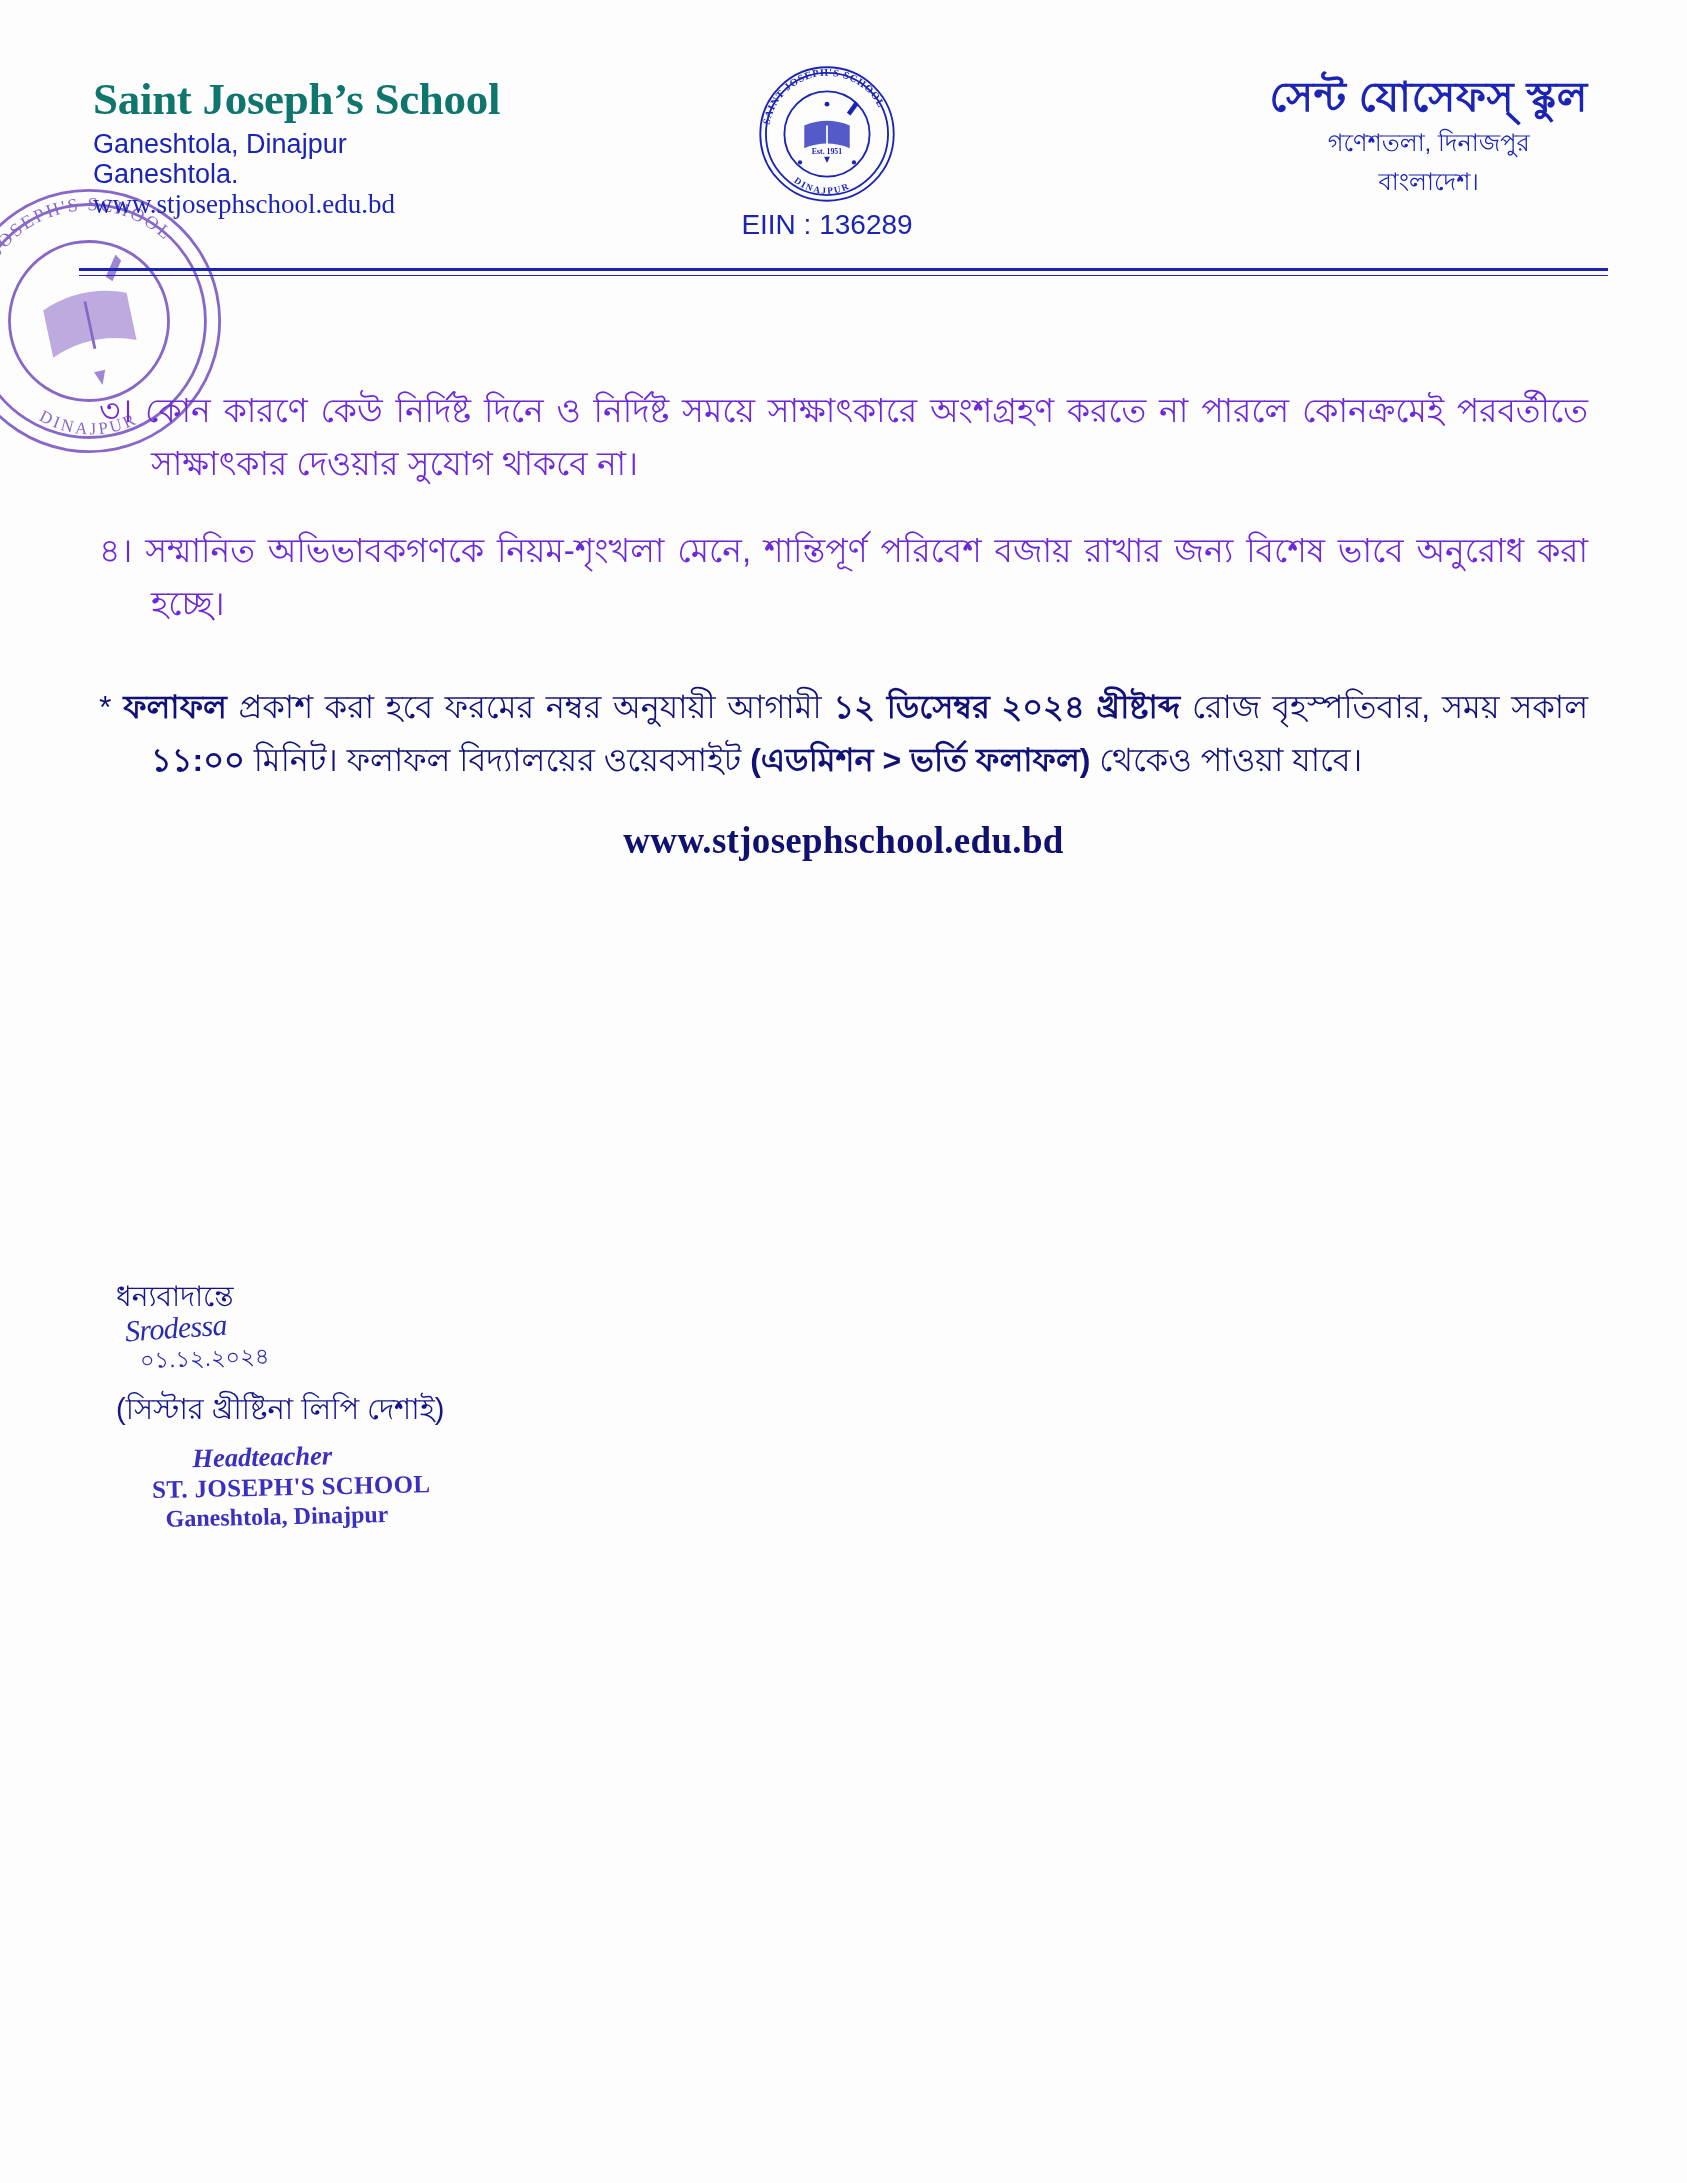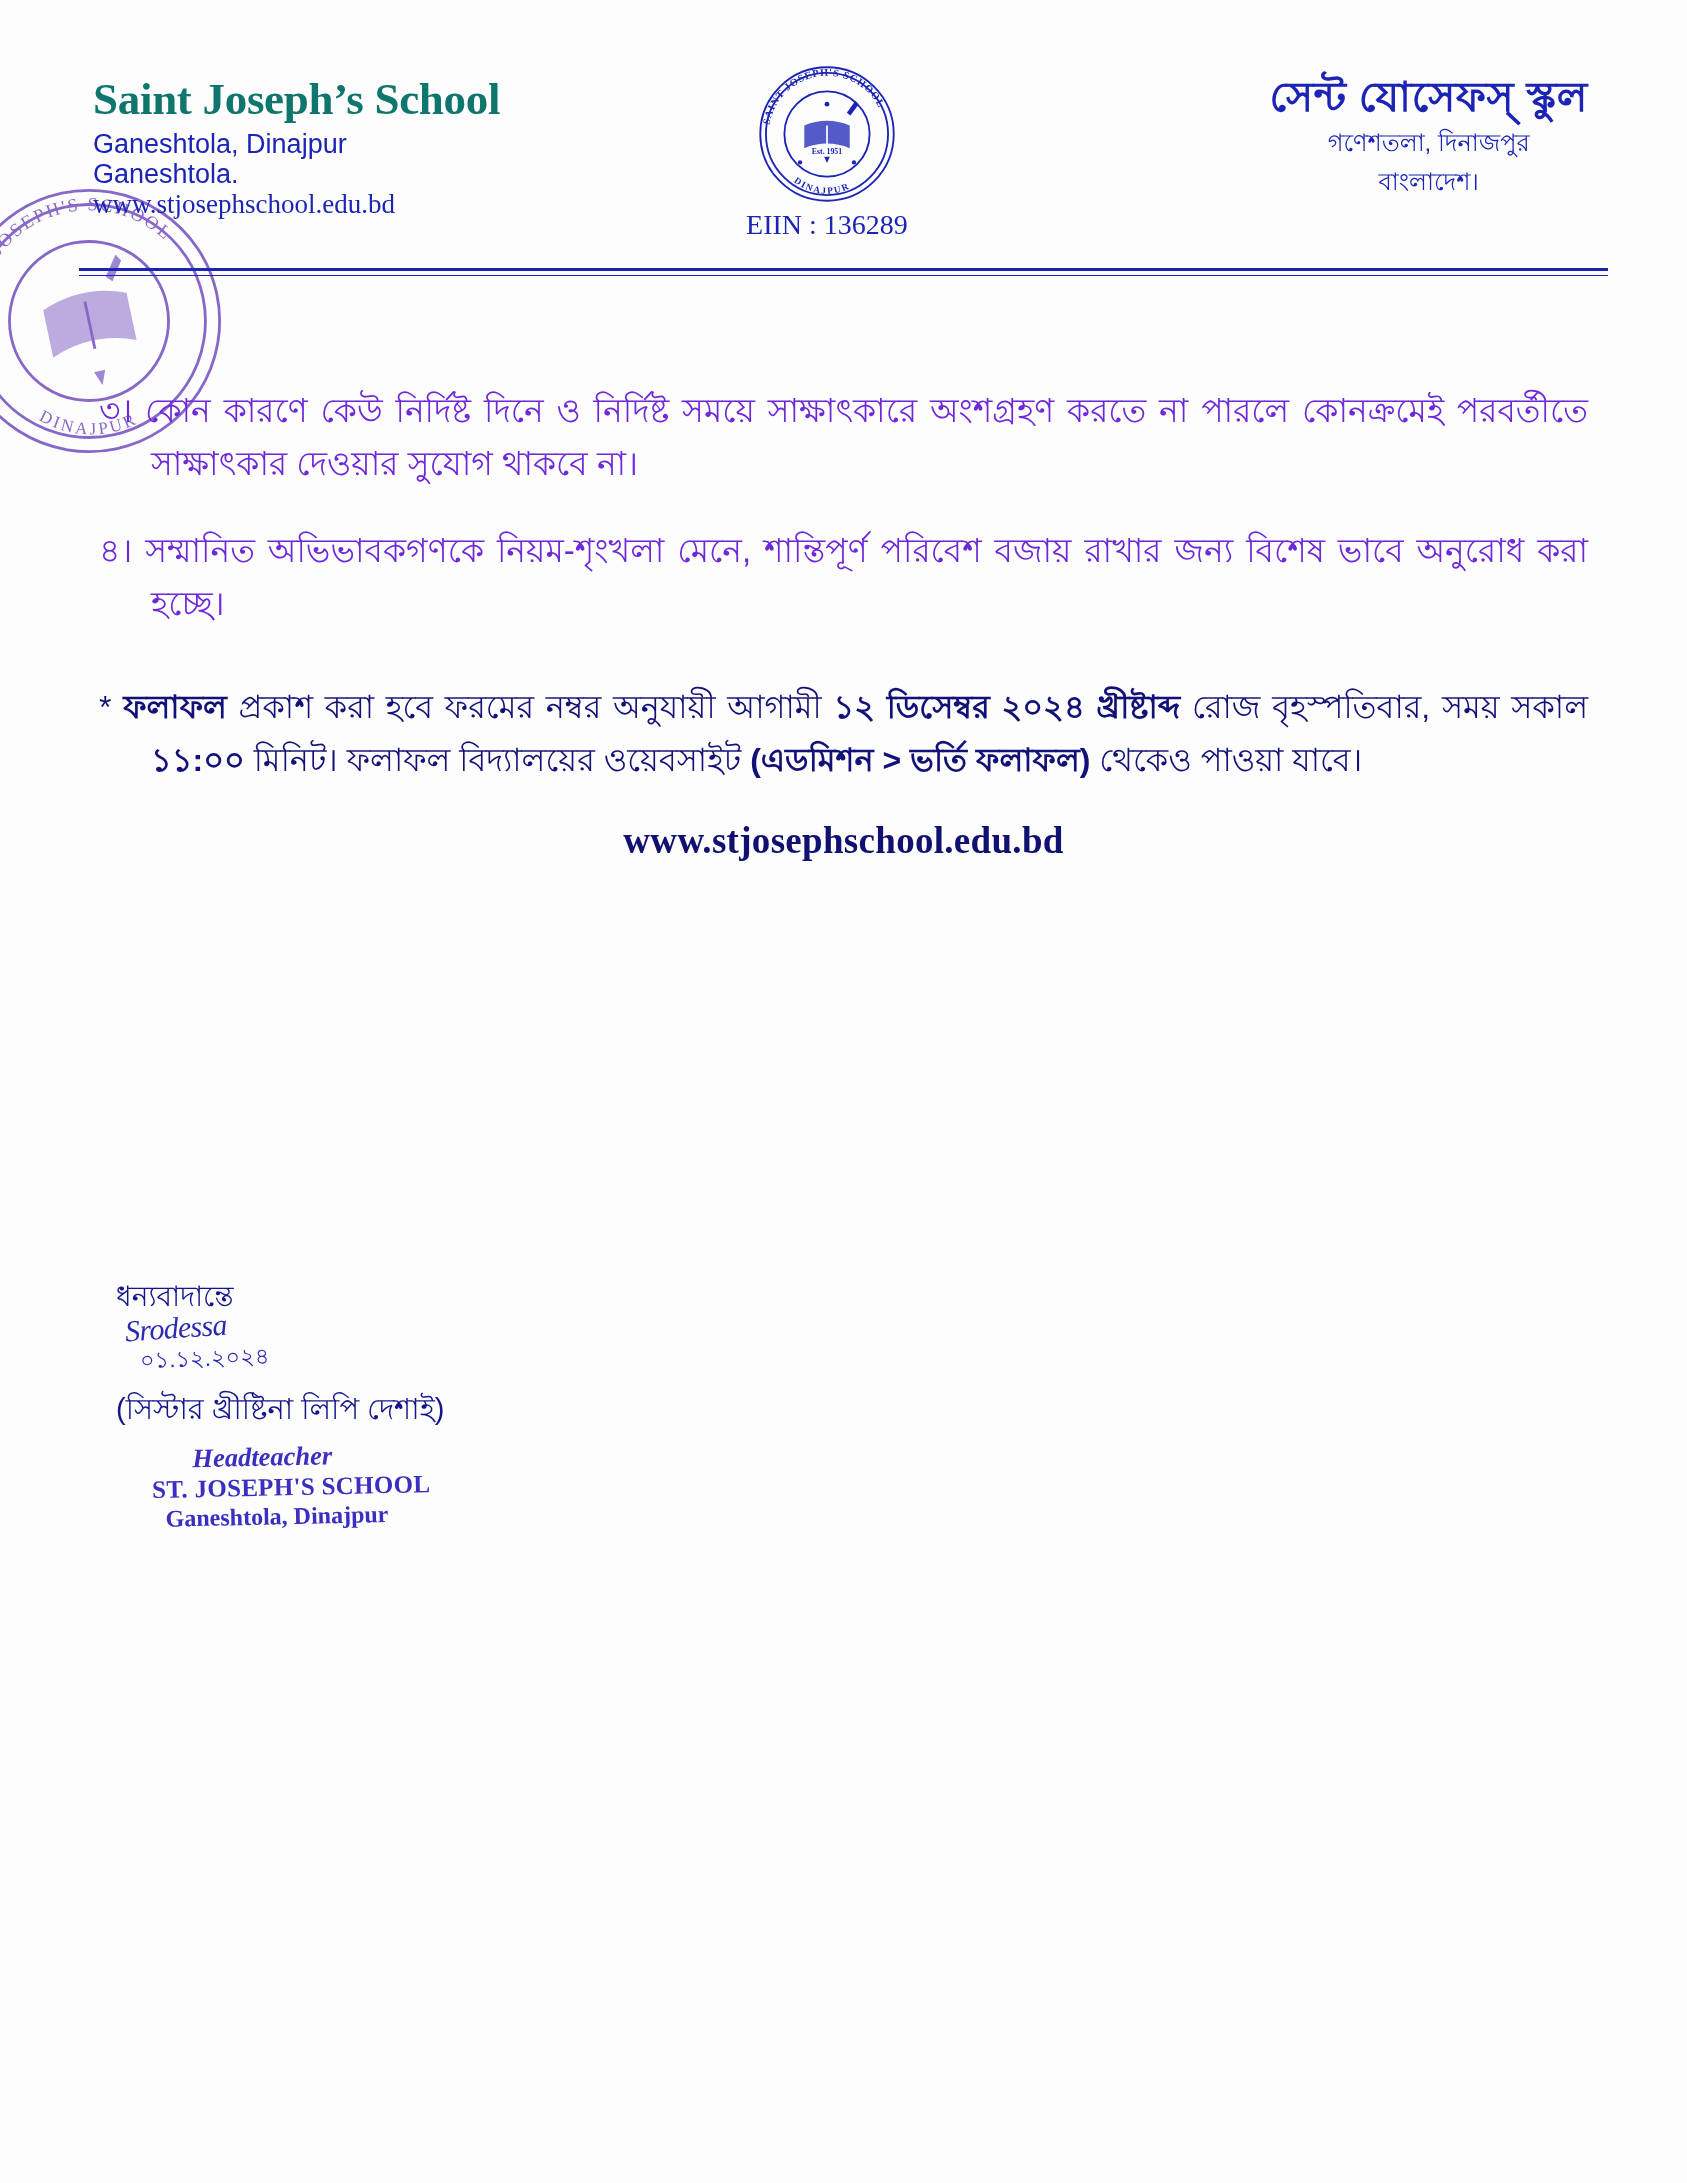--- a/index.html
+++ b/index.html
@@ -72,21 +72,21 @@
     text-align: center;
   }
   .seal {
     width: 142px;
     height: 142px;
     margin: 0 auto;
     position: relative;
   }
   .seal svg { display: block; }
   .lh-eiin {
-    font-family: Liberation Serif, serif;
+    font-family: Liberation Sans, sans-serif;
     font-size: 28px;
     color: #1b24b5;
     margin-top: 4px;
     white-space: nowrap;
   }
 
   .lh-right {
     position: absolute;
     right: 99px;
     top: 12px;

